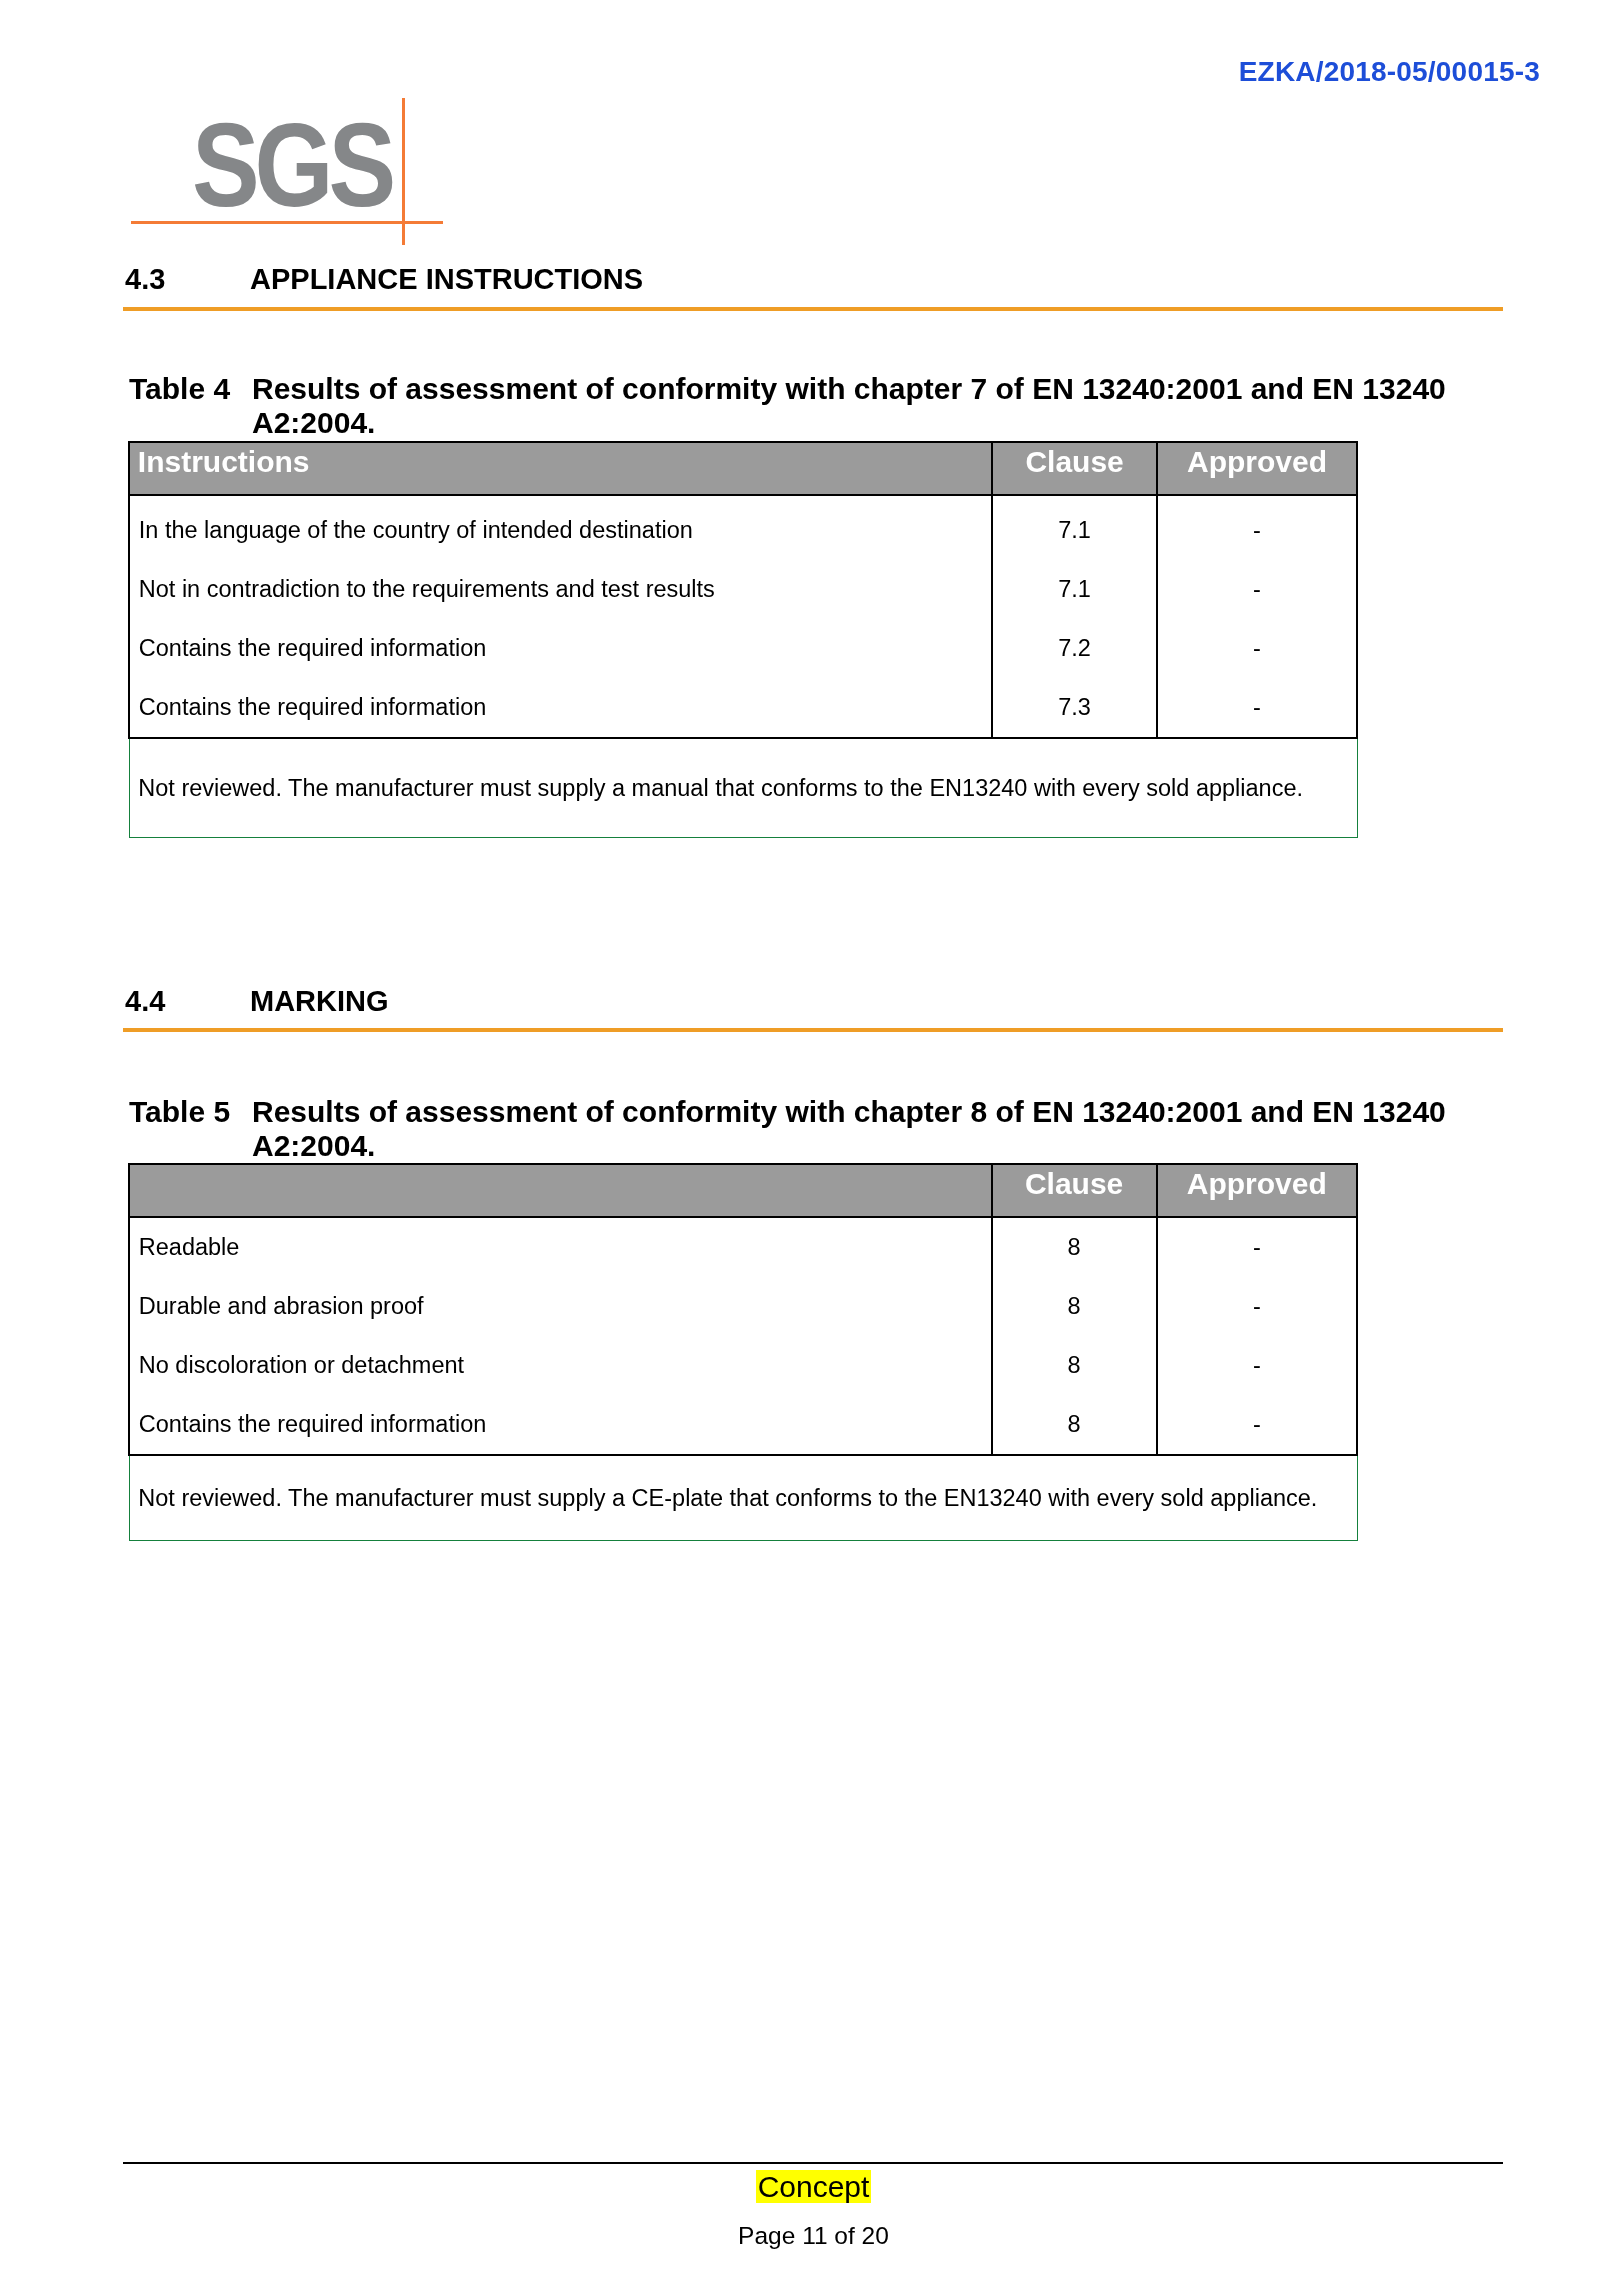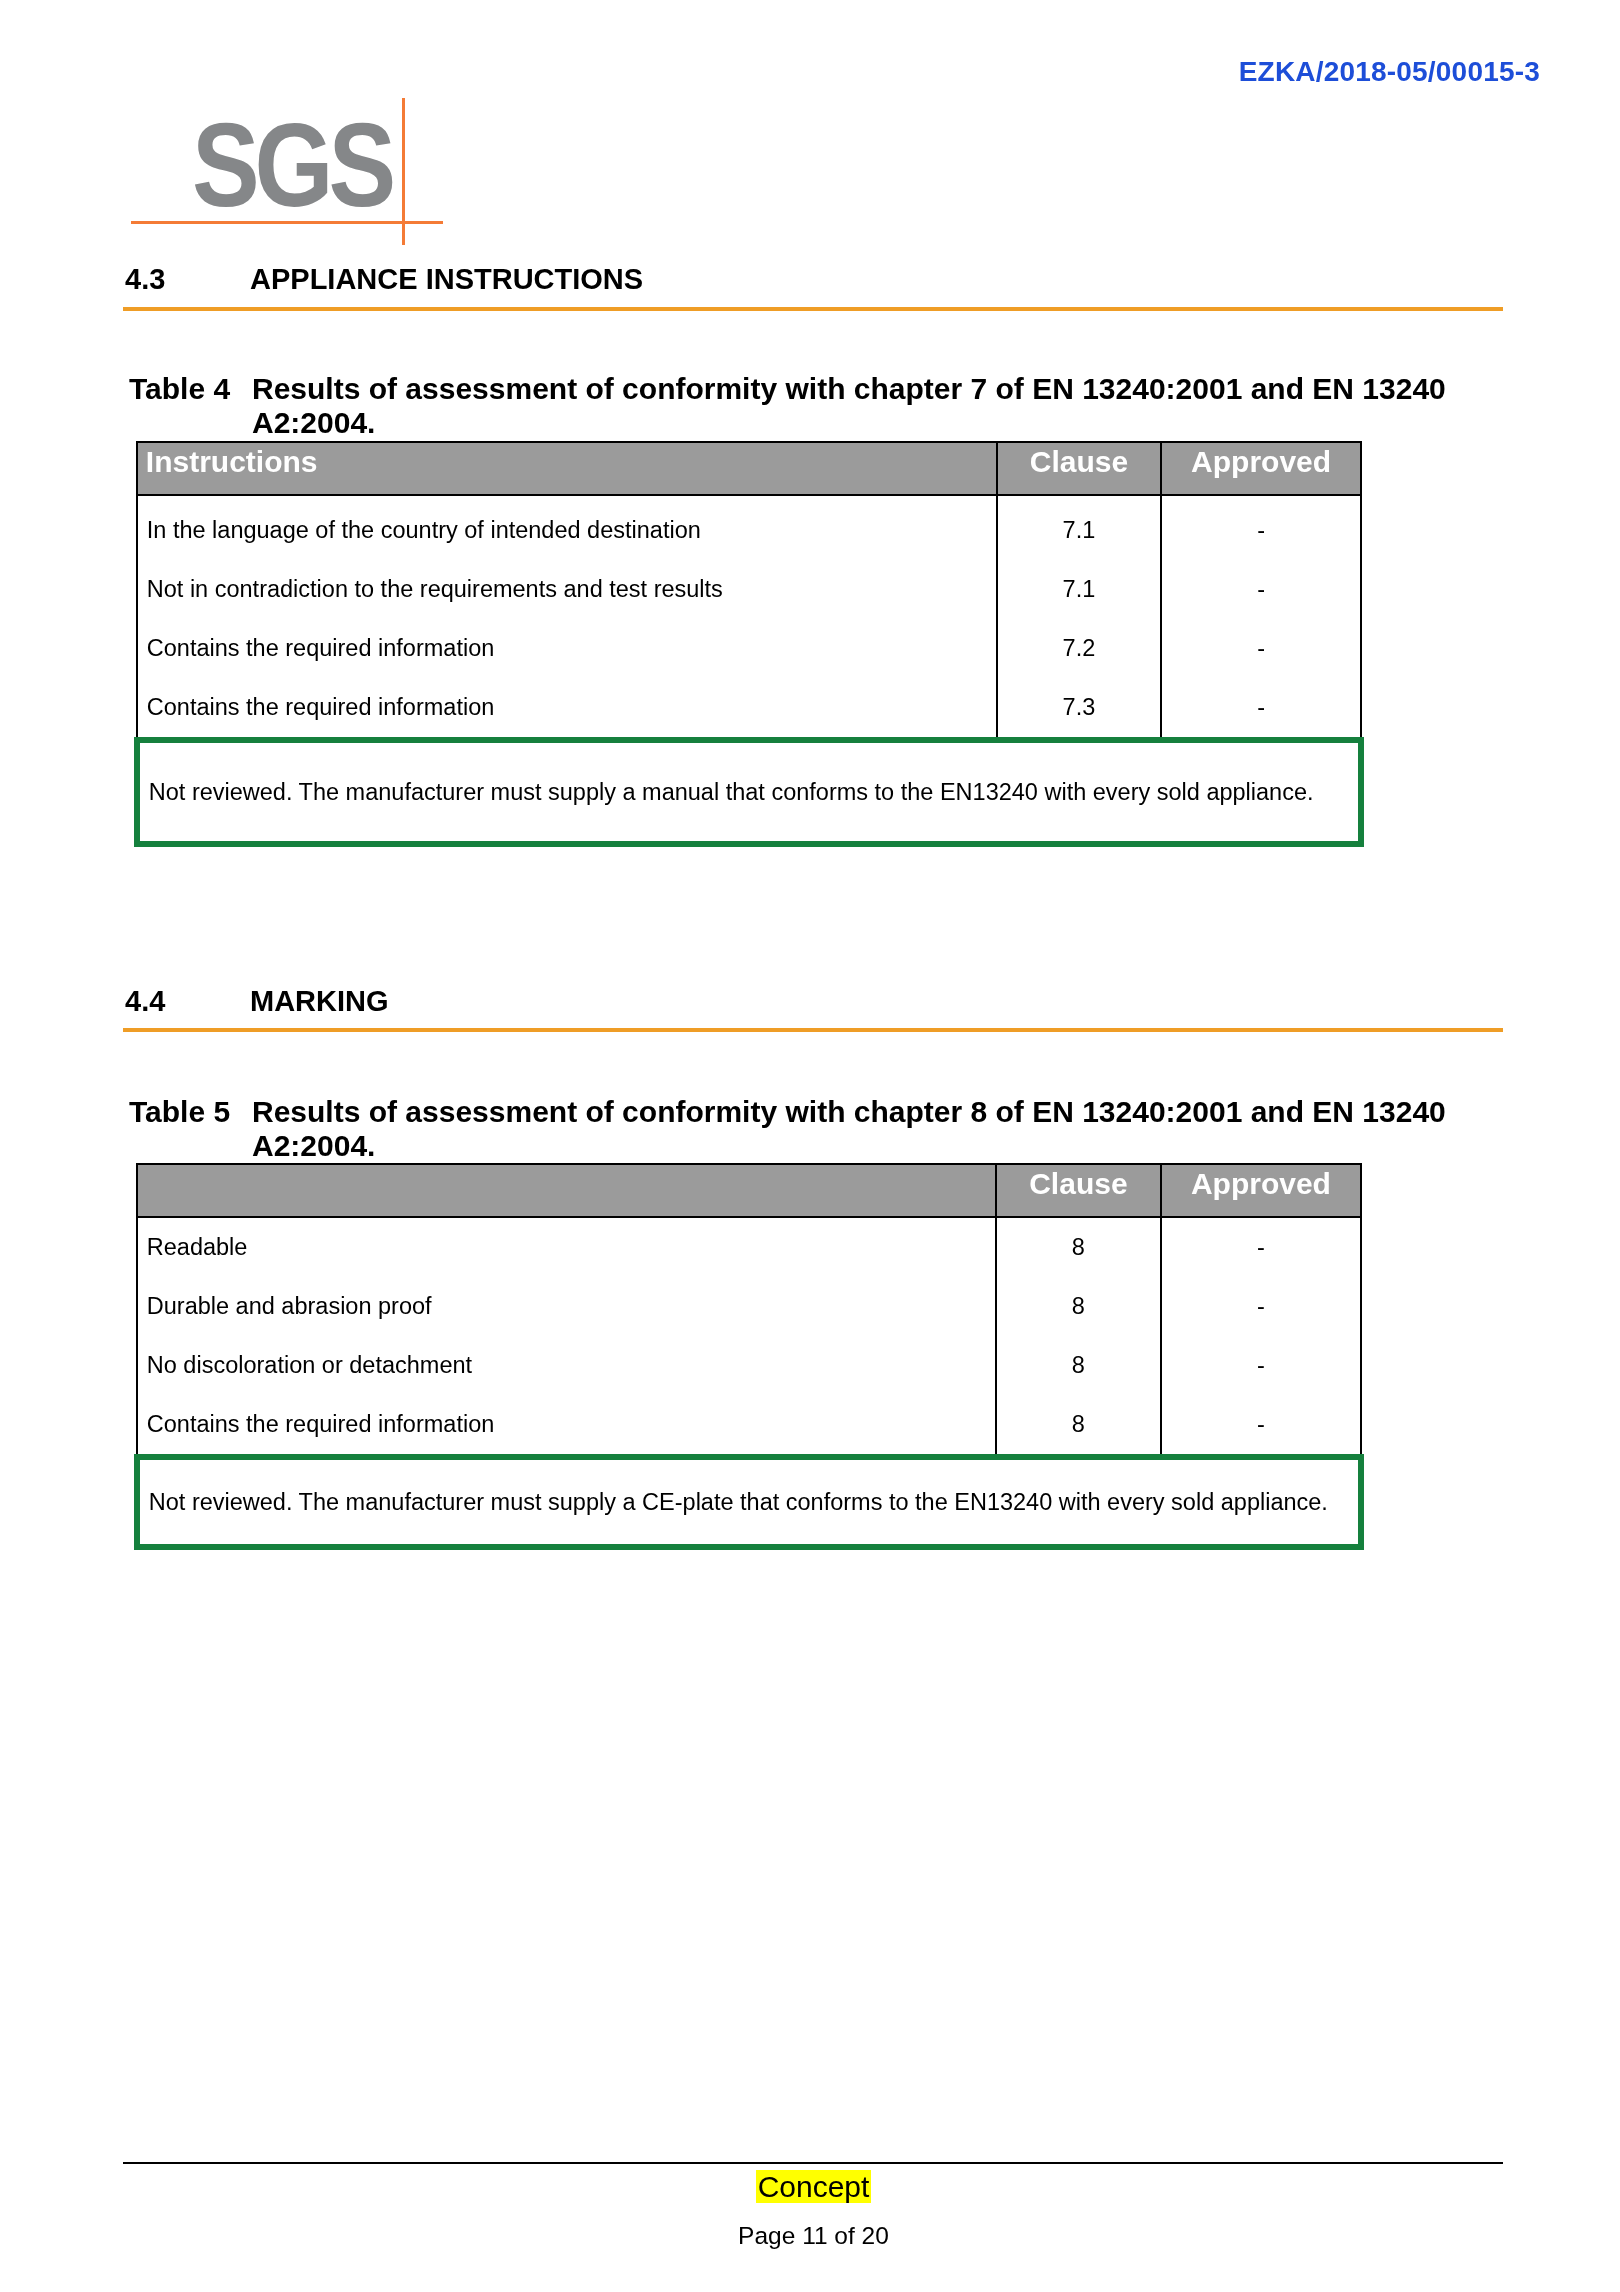--- a/index.html
+++ b/index.html
@@ -11,30 +11,30 @@
                letter-spacing: -5.9px; line-height: 1; transform: scaleX(0.86); transform-origin: left top; }
   .logo-hline { position: absolute; left: 0; top: 123px; width: 312px; height: 2.9px; background: #f47b36; }
   .logo-vline { position: absolute; left: 271px; top: 0; width: 2.9px; height: 147px; background: #f47b36; }
   .section-head { position: absolute; left: 125px; font-size: 29px; font-weight: bold; }
   .section-num { position: absolute; left: 0; top: 0; }
   .section-title { position: absolute; left: 125px; top: 0; white-space: nowrap; }
   .orange-rule { position: absolute; left: 123px; width: 1380px; height: 3.9px; background: #ef9d26; }
   .caption { position: absolute; left: 129px; font-size: 30px; font-weight: bold; line-height: 34px; }
   .caption .lbl { position: absolute; left: 0; top: 0; white-space: nowrap; }
   .caption .txt { position: absolute; left: 123px; top: 0; width: 1274px; }
-  table.res { position: absolute; left: 128px; width: 1230px; border-collapse: collapse; font-size: 23.5px; margin-left: 6px; }
+  table.res { position: absolute; left: 128px; width: 1230px; border-collapse: collapse; font-size: 23.5px; }
   table.res th { background: #9b9b9b; color: #fff; font-size: 30px; font-weight: bold; height: 51px;
                  border: 2px solid #000; padding: 0 7.8px; vertical-align: top; line-height: 37px; }
   table.res th.c1 { text-align: left; }
   table.res th.c2, table.res th.c3 { text-align: center; }
   table.res td { border-left: 2px solid #000; border-right: 2px solid #000; height: 59px; padding: 0 8.8px; vertical-align: middle; }
   table.res td.c2, table.res td.c3 { text-align: center; }
   table.res tr.first td { padding-top: 5px; }
   table.res tr.last td { border-bottom: 2px solid #000; padding-bottom: 0; }
-  table.res td.note { border: 6px solid #15803d; height: 98px; padding: 0 8.8px; }
+  table.res td.note { border: 1px solid #15803d; height: 98px; padding: 0 8.8px; }
   .c1 { width: 980px; } .c2 { width: 155px; } .c3 { width: 189px; }
   .footer-rule { position: absolute; left: 123px; top: 2162px; width: 1380px; height: 2px; background: #000; }
   .concept { position: absolute; top: 2170px; left: 0; width: 1627px; text-align: center; font-size: 30px; }
   .concept span { background: #ffff00; padding: 0 2px; }
   .page-num { position: absolute; top: 2222px; left: 0; width: 1627px; text-align: center; font-size: 24.5px; }
 </style>
 </head>
 <body>
 
 <div class="doc-ref">EZKA/2018-05/00015-3</div>

